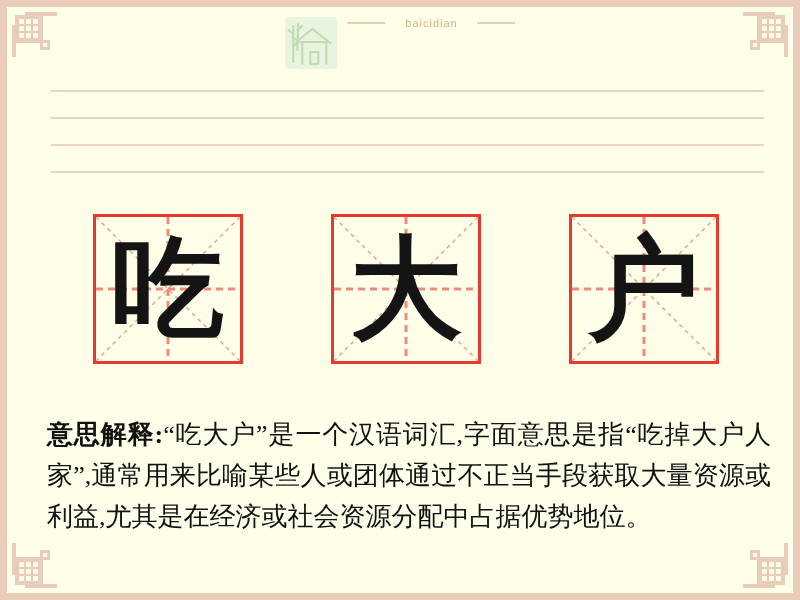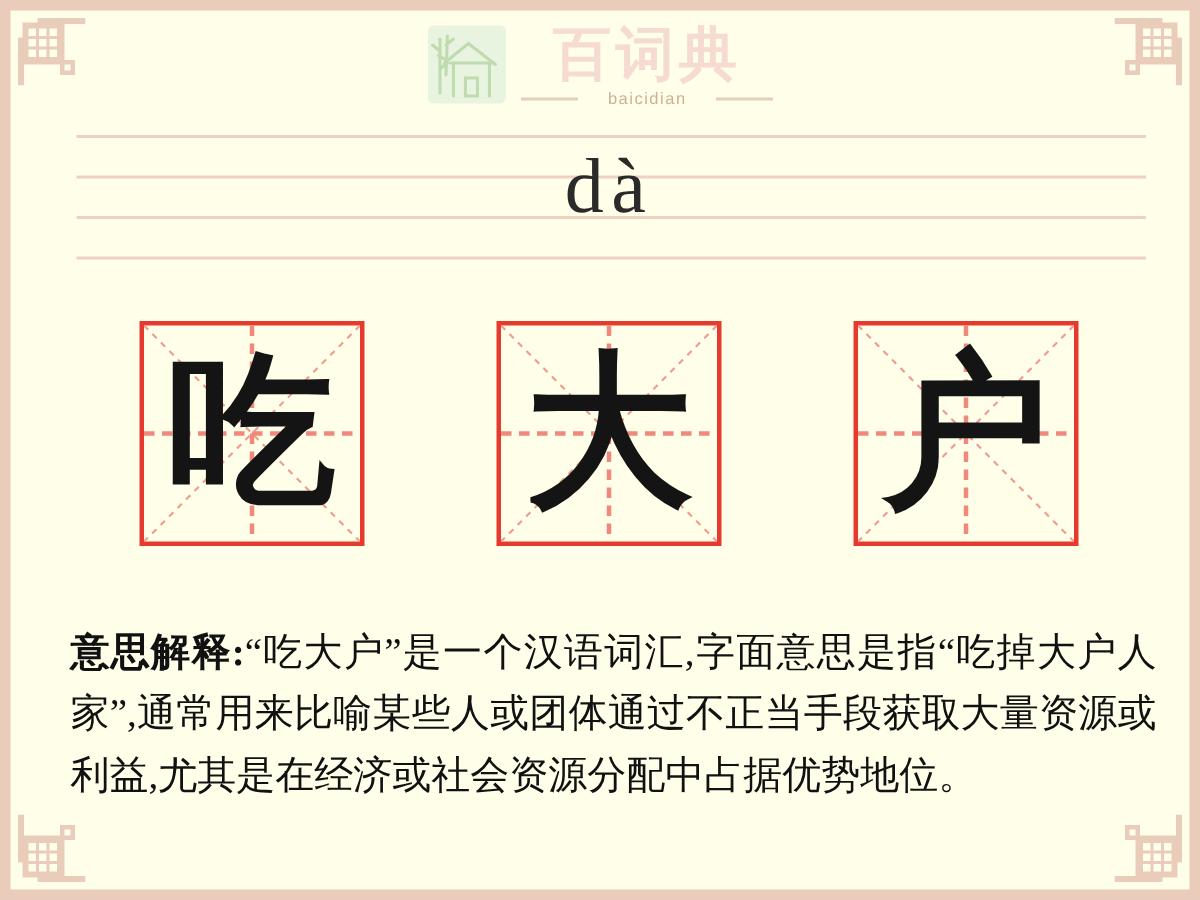--- a/index.html
+++ b/index.html
@@ -158,35 +158,33 @@
       <g stroke="#BFDBAF" stroke-width="2" fill="none" stroke-linecap="round">
         <path d="M12 26 L28 13 L46 27"></path>
         <path d="M16 26 L44 26"></path>
         <path d="M18 27 L18 48 M42 27 L42 48"></path>
         <rect x="26" y="36" width="8" height="12"></rect>
         <path d="M9 10 L9 46 M14 8 L13 34"></path>
         <path d="M9 18 L4 14 M9 30 L14 26 M13 14 L18 10 M13 24 L8 21"></path>
       </g>
     </svg>
     <div class="logo-text">
-      <div class="brand">百词典</div>
       <div class="brand-sub">
         <span class="dash"></span>
         <span>baicidian</span>
         <span class="dash"></span>
       </div>
     </div>
   </div>
 
   <div class="rule" style="top:83px"></div>
   <div class="rule" style="top:110px"></div>
   <div class="rule" style="top:137px"></div>
   <div class="rule" style="top:164px"></div>
 
-  <div class="pinyin" style="left:319px">dà</div>
 
   <div class="charbox" style="left:86px">
     <svg class="grid" width="144" height="144" viewBox="0 0 144 144">
       <line x1="0" y1="0" x2="144" y2="144" stroke="#F19A8C" stroke-width="1.4" stroke-dasharray="4 4"></line>
       <line x1="144" y1="0" x2="0" y2="144" stroke="#F19A8C" stroke-width="1.4" stroke-dasharray="4 4"></line>
       <line x1="0" y1="72" x2="144" y2="72" stroke="#F0897B" stroke-width="3" stroke-dasharray="7 5"></line>
       <line x1="72" y1="0" x2="72" y2="144" stroke="#F0897B" stroke-width="3" stroke-dasharray="7 5"></line>
     </svg>
     <div class="glyph">吃</div>
   </div>

